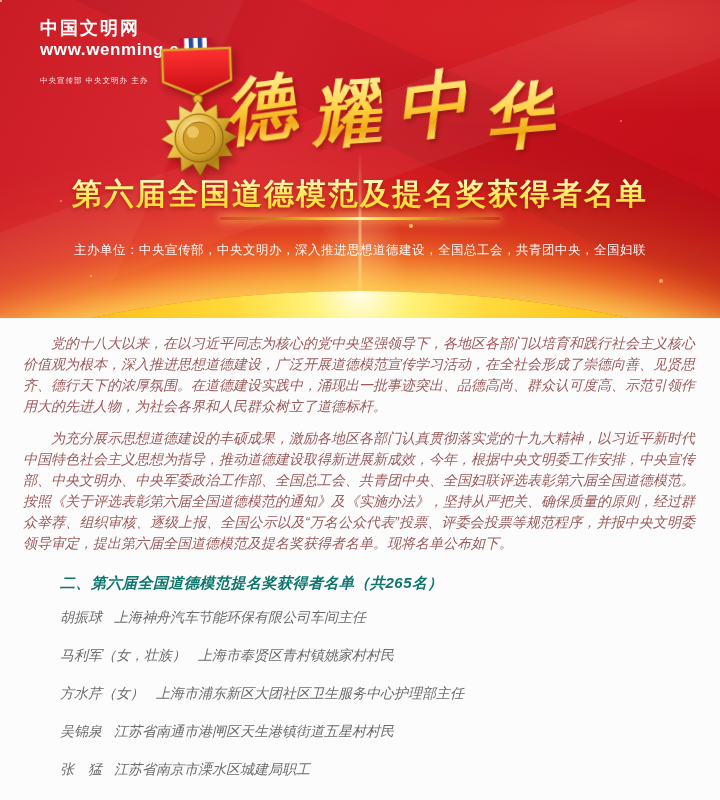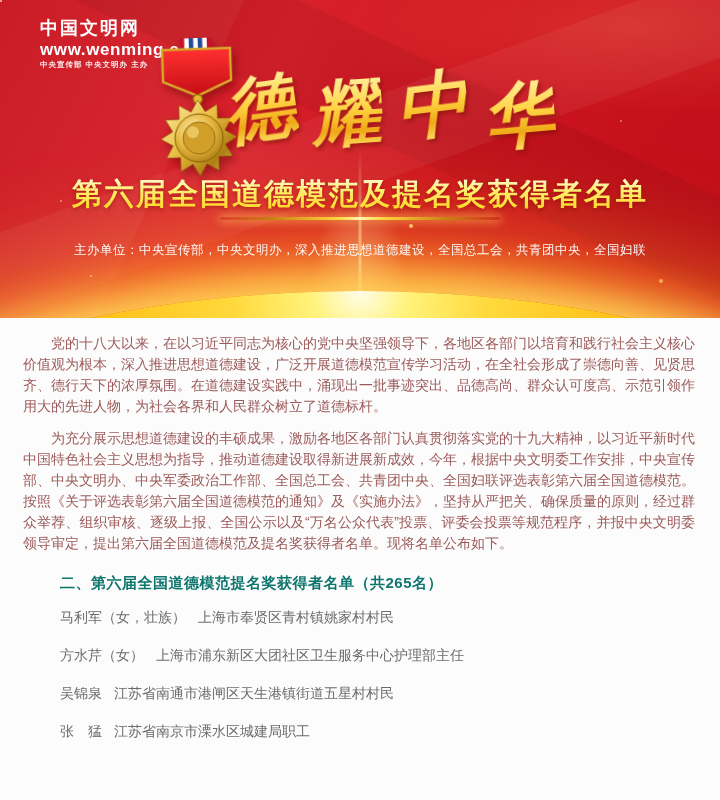--- a/index.html
+++ b/index.html
@@ -46,21 +46,21 @@
   .horizon { position:absolute; left:50%; top:291px; transform:translateX(-50%);
     width:1400px; height:700px; border-radius:50%;
     background:radial-gradient(ellipse at 50% 0%, #fffdea 0%, #fff37a 5%, #ffd93c 13%, #ffbd14 28%, #ff9c00 58%);
     box-shadow:0 -8px 38px 8px rgba(255,215,90,.95), 0 -34px 90px 30px rgba(255,150,40,.55);
   }
 
   
   .logo { position:absolute; left:40px; top:16px; color:#fff; cursor:pointer; }
   .logo-title { font-size:18px; font-weight:bold; letter-spacing:2px; }
   .logo-url { font-size:17px; font-weight:bold; letter-spacing:.6px; }
-  .logo-sub { font-size:7.5px; letter-spacing:1px; margin-top:0; opacity:.92;font-weight:bold; }
+  .logo-sub { font-size:7.5px; letter-spacing:1px; margin-top:16px; opacity:.92; }
 
   
   .medal { position:absolute; left:138px; top:36px; width:120px; height:142px;
     filter:drop-shadow(3px 5px 4px rgba(90,0,0,.45)); transform:rotate(-2deg); }
 
   
   .calligraphy { position:absolute; left:224px; top:48px; width:330px; height:120px;
     display:flex; justify-content:space-between; align-items:center;
     font-family:"DejaVu Serif","Liberation Serif",serif; font-style:italic; font-weight:bold;
     font-size:72px; line-height:1;
@@ -85,21 +85,21 @@
   }
   .title-divider { position:absolute; top:217px; left:50%; transform:translateX(-50%);
     width:280px; height:3px; border-radius:2px;
     background:linear-gradient(90deg, transparent 0%, #c87e12 18%, #ffd43a 42%, #fff3b4 50%, #ffd43a 58%, #c87e12 82%, transparent 100%);
     box-shadow:0 0 10px 1px rgba(255,210,90,.8);
   }
   .organizers { position:absolute; top:242px; left:0; width:720px; text-align:center;
     font-size:12.5px; color:#ffffff; letter-spacing:.5px; opacity:.96; }
 
   
-  .content { background:#fcfcfc; width:720px; height:482px; padding:15px 25px 0 23px; }
+  .content { background:#fcfcfc; width:720px; height:482px; padding:15px 25px 0 23px;font-style:italic; }
   .para { font-size:14px; line-height:21px; color:#9c5a5a; text-indent:2em;
     text-align:justify; margin-bottom:11px; }
   .section-heading { font-size:15px; font-weight:bold; color:#0f766e;
     margin:20px 0 0 37px; letter-spacing:.5px; }
   .name-list { margin:17px 0 0 37px; }
   .list-row { width:max-content; display:flex; gap:12px; font-size:14px; color:#6b6b6b;
     margin-bottom:23px; position:relative; line-height:15px; }
 </style>
 </head>
 <body>
@@ -174,20 +174,24 @@
   </header>
 
   <main class="content">
     <p class="para">党的十八大以来，在以习近平同志为核心的党中央坚强领导下，各地区各部门以培育和践行社会主义核心价值观为根本，深入推进思想道德建设，广泛开展道德模范宣传学习活动，在全社会形成了崇德向善、见贤思齐、德行天下的浓厚氛围。在道德建设实践中，涌现出一批事迹突出、品德高尚、群众认可度高、示范引领作用大的先进人物，为社会各界和人民群众树立了道德标杆。</p>
     <p class="para">为充分展示思想道德建设的丰硕成果，激励各地区各部门认真贯彻落实党的十九大精神，以习近平新时代中国特色社会主义思想为指导，推动道德建设取得新进展新成效，今年，根据中央文明委工作安排，中央宣传部、中央文明办、中央军委政治工作部、全国总工会、共青团中央、全国妇联评选表彰第六届全国道德模范。按照《关于评选表彰第六届全国道德模范的通知》及《实施办法》，坚持从严把关、确保质量的原则，经过群众举荐、组织审核、逐级上报、全国公示以及“万名公众代表”投票、评委会投票等规范程序，并报中央文明委领导审定，提出第六届全国道德模范及提名奖获得者名单。现将名单公布如下。</p>
 
     <h2 class="section-heading">二、第六届全国道德模范提名奖获得者名单（共265名）</h2>
 
     <div class="name-list">
       <div class="list-row">
+        <span>胡振球</span>
+        <span>上海神舟汽车节能环保有限公司车间主任</span>
+      </div>
+      <div class="list-row">
         <span>马利军（女，壮族）</span>
         <span>上海市奉贤区青村镇姚家村村民</span>
       </div>
       <div class="list-row">
         <span>方水芹（女）</span>
         <span>上海市浦东新区大团社区卫生服务中心护理部主任</span>
       </div>
       <div class="list-row">
         <span>吴锦泉</span>
         <span>江苏省南通市港闸区天生港镇街道五星村村民</span>

